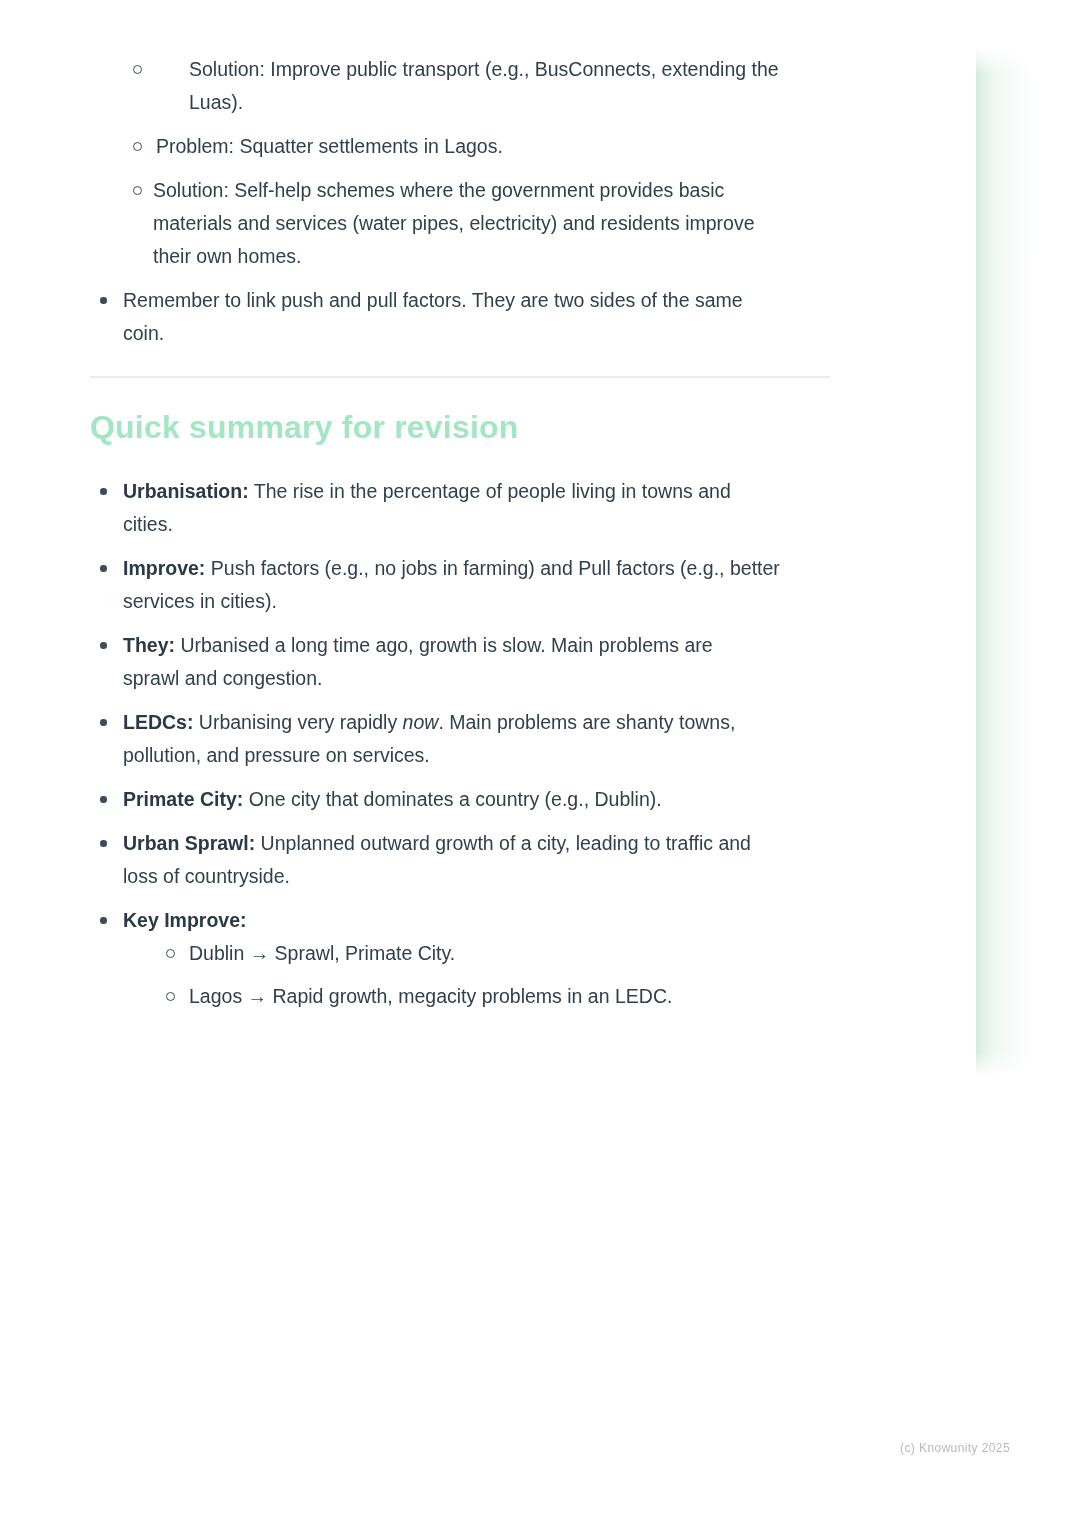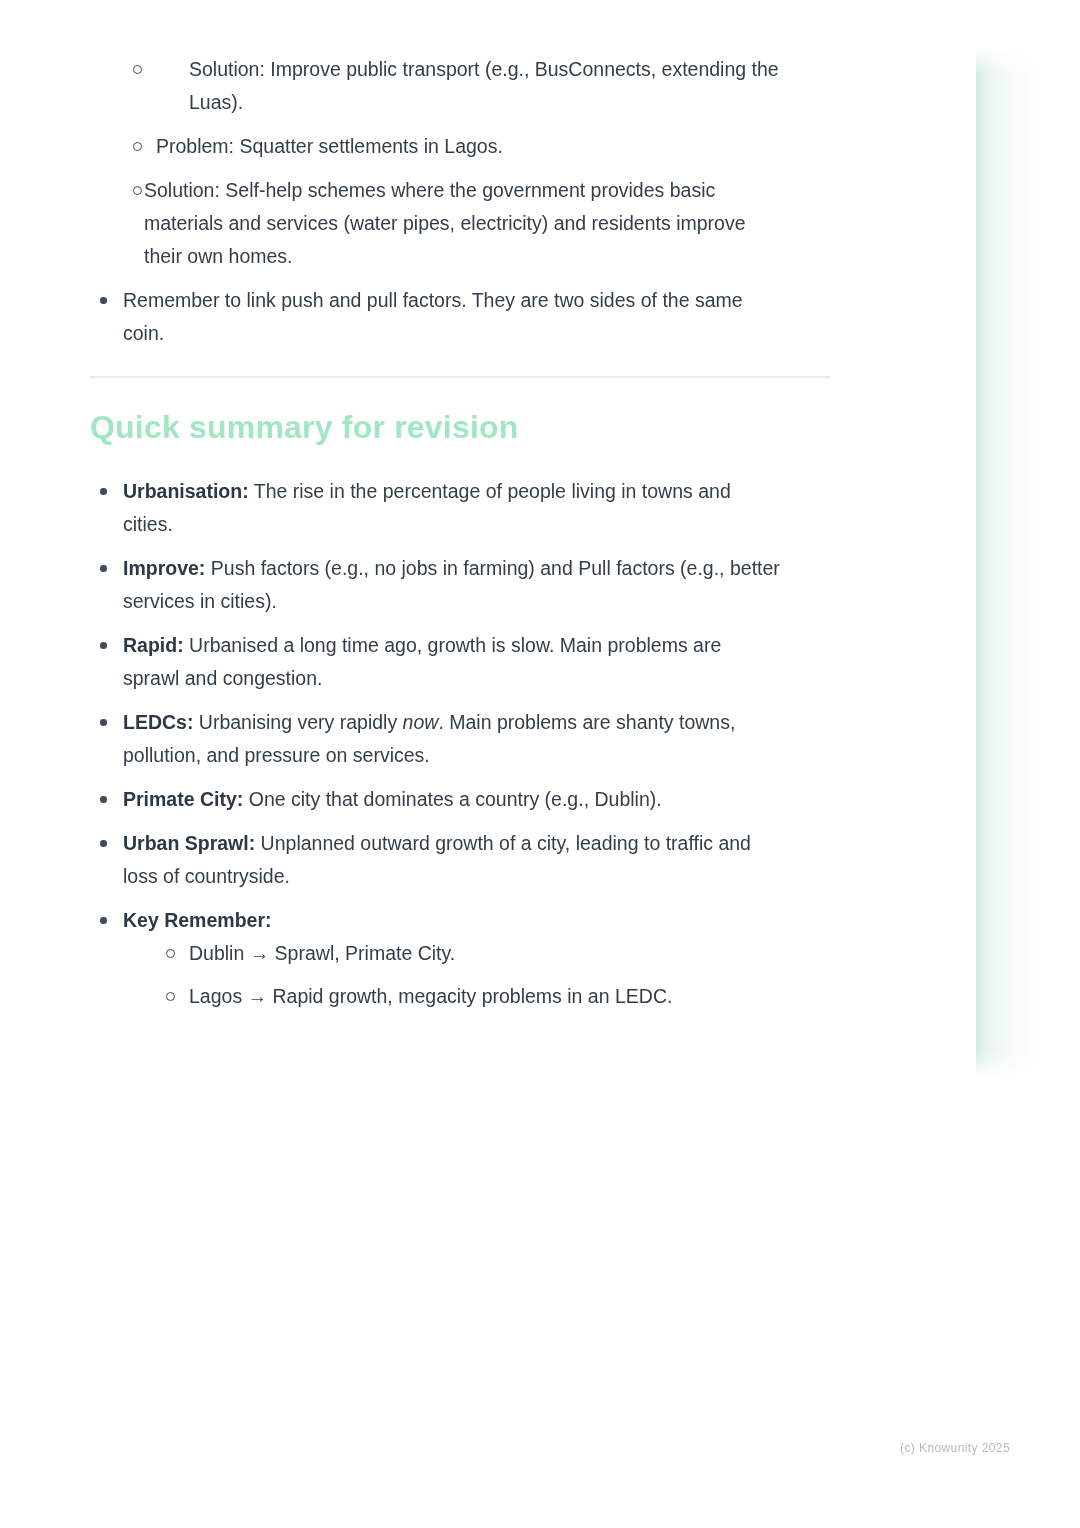--- a/index.html
+++ b/index.html
@@ -120,21 +120,21 @@
       <span class="marker-circle"></span>
       <span class="text sub-indent" style="padding-left:33px; display:block; margin-left:33px;">Solution: Improve public transport (e.g., BusConnects, extending the
 Luas).</span>
     </div>
     <div class="li">
       <span class="marker-circle"></span>
       <span class="text" style="display:block; margin-left:33px;">Problem: Squatter settlements in Lagos.</span>
     </div>
     <div class="li">
       <span class="marker-circle"></span>
-      <span class="text" style="display:block; margin-left:21px;">Solution: Self-help schemes where the government provides basic
+      <span class="text" style="display:block; margin-left:30px;">Solution: Self-help schemes where the government provides basic
 materials and services (water pipes, electricity) and residents improve
 their own homes.</span>
     </div>
   </div>
 
   <div class="li">
     <span class="marker-dot"></span>
     <span class="text">Remember to link push and pull factors. They are two sides of the same
 coin.</span>
   </div>
@@ -152,21 +152,21 @@
     </div>
 
     <div class="li">
       <span class="marker-dot"></span>
       <span class="term">Improve:</span><span class="text"> Push factors (e.g., no jobs in farming) and Pull factors (e.g., better
 services in cities).</span>
     </div>
 
     <div class="li">
       <span class="marker-dot"></span>
-      <span class="term">Rapid:</span><span class="text"> Urbanised a long time ago, growth is slow. Main problems are
+      <span class="term">They:</span><span class="text"> Urbanised a long time ago, growth is slow. Main problems are
 sprawl and congestion.</span>
     </div>
 
     <div class="li">
       <span class="marker-dot"></span>
       <span class="term">LEDCs:</span><span class="text"> Urbanising very rapidly </span><em class="em-text">now</em><span class="text">. Main problems are shanty towns,
 pollution, and pressure on services.</span>
     </div>
 
     <div class="li">
@@ -175,21 +175,21 @@
     </div>
 
     <div class="li">
       <span class="marker-dot"></span>
       <span class="term">Urban Sprawl:</span><span class="text"> Unplanned outward growth of a city, leading to traffic and
 loss of countryside.</span>
     </div>
 
     <div class="li">
       <span class="marker-dot"></span>
-      <span class="term">Key Remember:</span><span class="text"></span>
+      <span class="term">Key Improve:</span><span class="text"></span>
 
       <div class="nested-list">
         <div class="li">
           <span class="marker-circle"></span>
           <span class="text">Dublin → Sprawl, Primate City.</span>
         </div>
         <div class="li">
           <span class="marker-circle"></span>
           <span class="text">Lagos → Rapid growth, megacity problems in an LEDC.</span>
         </div>

